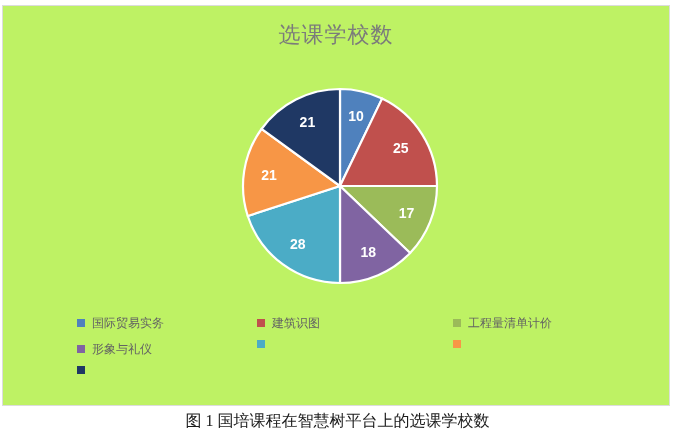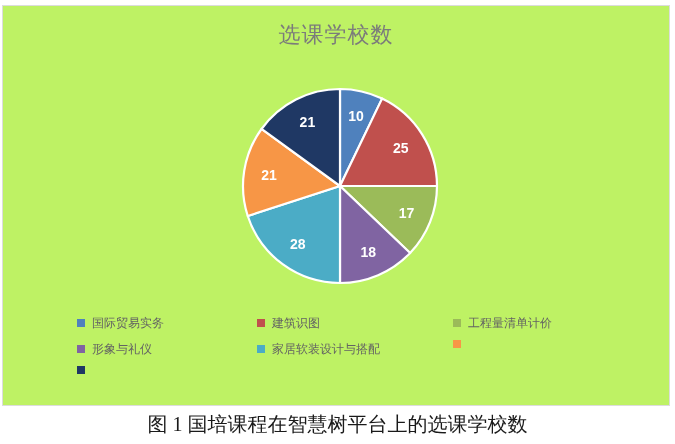--- a/index.html
+++ b/index.html
@@ -104,21 +104,21 @@
   }
 
   
   #figure-caption {
     position: absolute;
     left: 0;
     top: 411px;
     width: 675px;
     text-align: center;
     font-family: "Liberation Serif", "DejaVu Serif", serif;
-    font-size: 20px;
+    font-size: 16px;
     color: #1a1a1a;
     white-space: nowrap;
   }
 </style>
 </head>
 <body>
 
 <div id="chart-frame">
 
   <div id="chart-title">选课学校数</div>
@@ -162,21 +162,20 @@
       </div>
     </div>
 
     <div class="legend-row">
       <div class="legend-item col1">
         <span class="legend-swatch" style="background-color: rgb(128, 100, 162);"></span>
         <span class="legend-text">形象与礼仪</span>
       </div>
       <div class="legend-item col2">
         <span class="legend-swatch" style="background-color: rgb(75, 172, 198);"></span>
-        <span class="legend-text">家居软装设计与搭配</span>
       </div>
       <div class="legend-item col3">
         <span class="legend-swatch" style="background-color: rgb(247, 150, 70);"></span>
       </div>
     </div>
 
     <div class="legend-row">
       <div class="legend-item col1">
         <span class="legend-swatch" style="background-color: rgb(31, 56, 100);"></span>
       </div>

